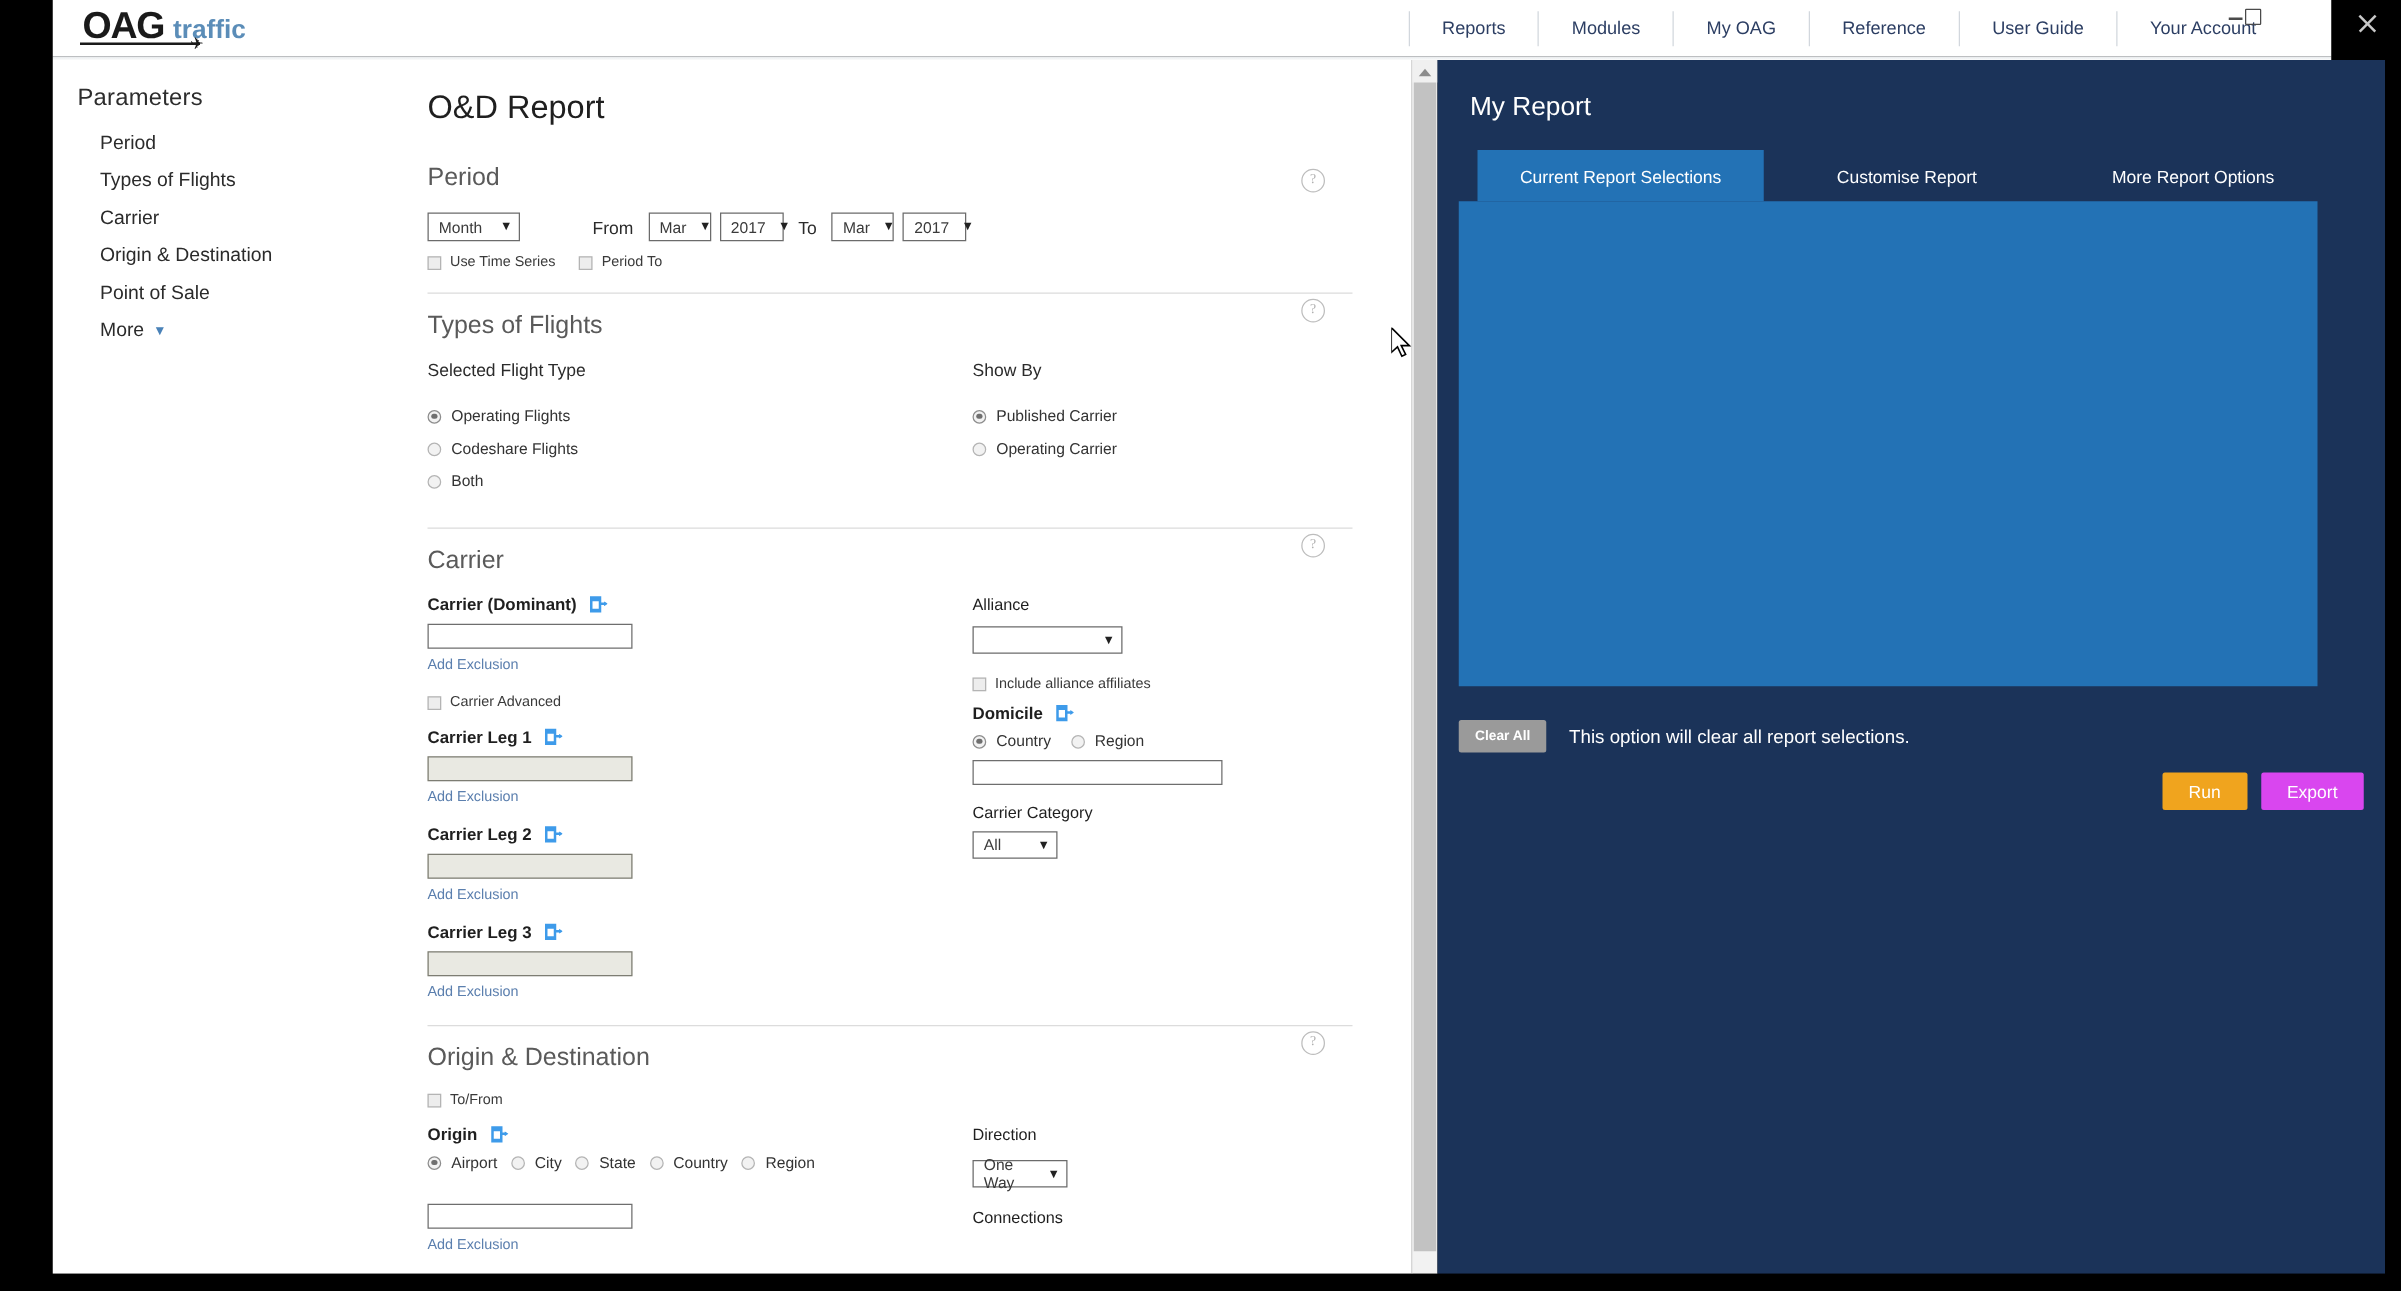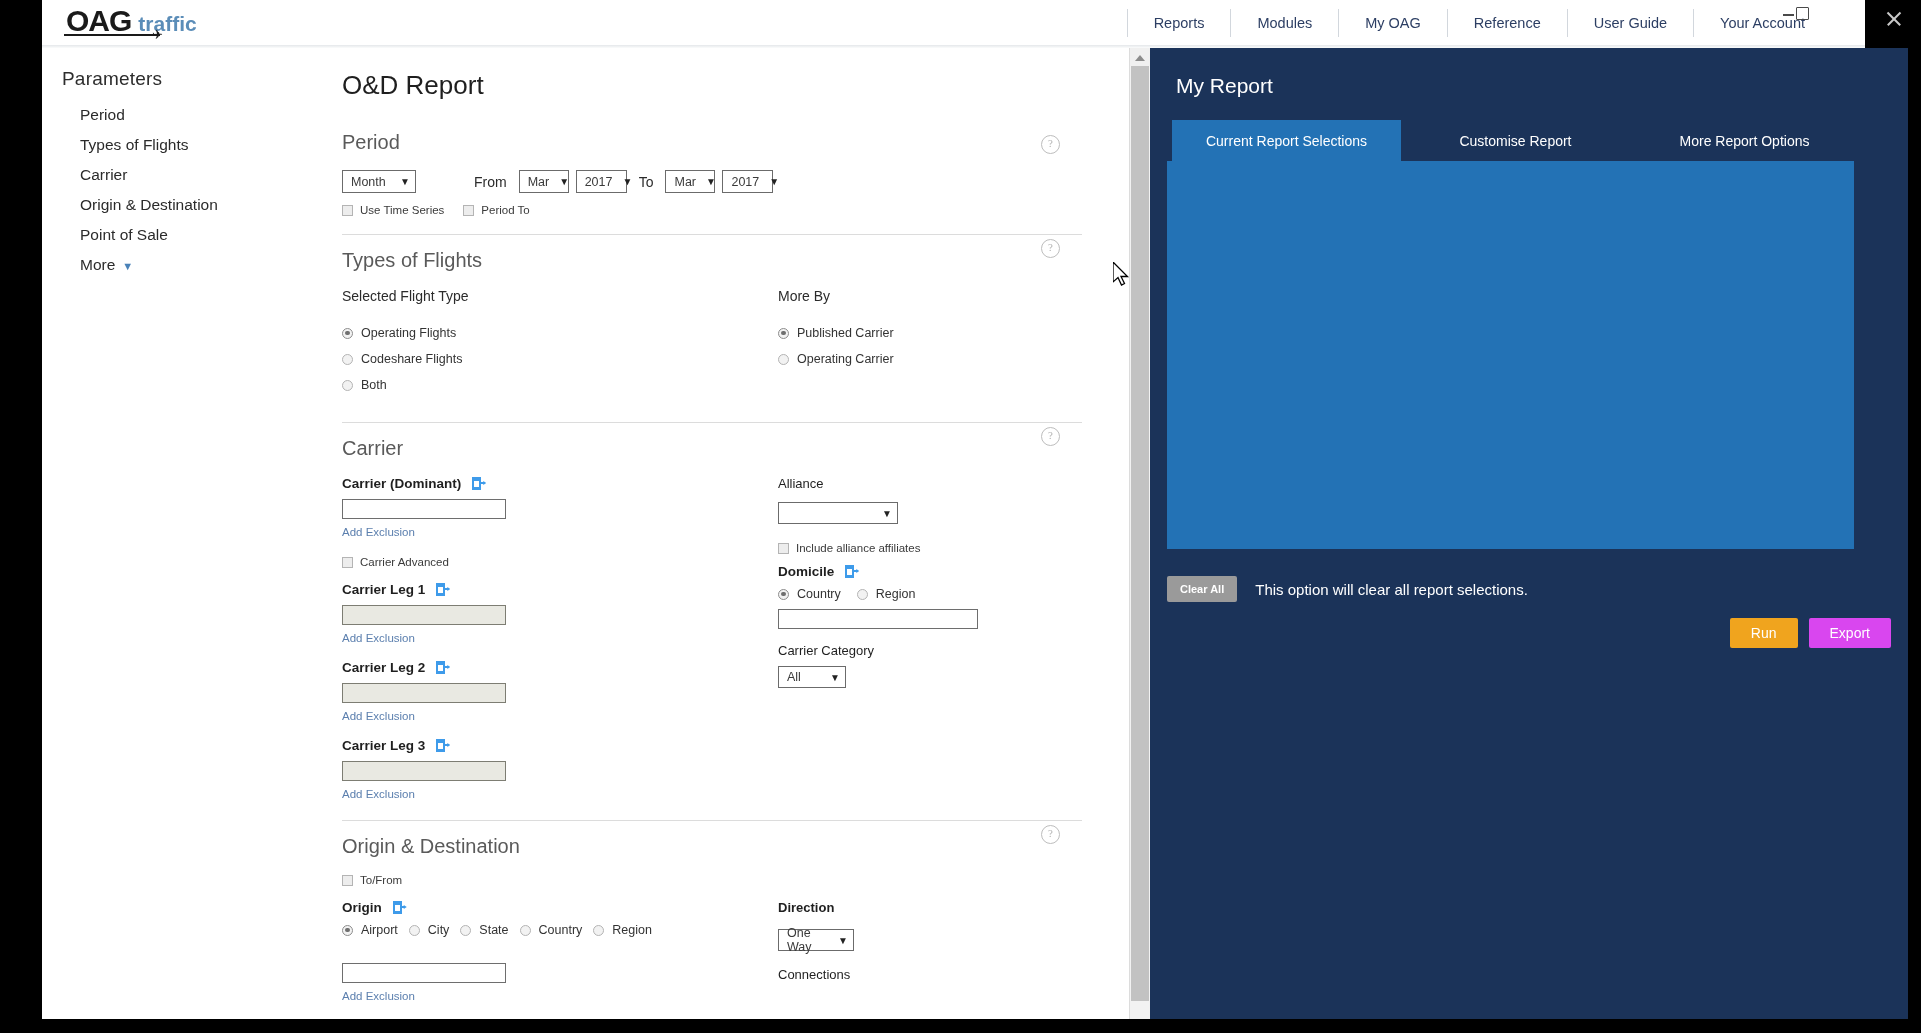--- a/index.html
+++ b/index.html
@@ -80,21 +80,21 @@
 
   
   .scroll{position:absolute;left:1129px;top:48px;width:20px;height:971px;background:#f2f2f2;border-left:1px solid #dcdcdc;}
   .scroll .up{position:absolute;left:0;top:0;width:20px;height:18px;background:#f0f0f0;}
   .scroll .up:after{content:"";position:absolute;left:5px;top:7px;border-left:5px solid transparent;border-right:5px solid transparent;border-bottom:6px solid #8c8c8c;}
   .scroll .thumb{position:absolute;left:1px;top:18px;width:18px;height:935px;background:#c2c2c2;}
 
   
   .rpanel{position:absolute;left:1150px;top:48px;width:758px;height:971px;background:#1b3359;}
   .rtitle{position:absolute;left:26px;top:26px;font-size:21px;color:#fff;font-weight:normal;}
-  .tabs{position:absolute;left:22px;top:72px;width:687px;height:41px;display:flex;}
+  .tabs{position:absolute;left:32px;top:72px;width:687px;height:41px;display:flex;}
   .tab{flex:1;display:flex;align-items:center;justify-content:center;font-size:14px;color:#fff;background:transparent;}
   .tab.active{background:#2372b5;}
   .tabbody{position:absolute;left:17px;top:113px;width:687px;height:388px;background:#2372b5;}
   .clearrow{position:absolute;left:17px;top:528px;display:flex;align-items:center;gap:18px;}
   .clearbtn{background:#9a9a9a;color:#fff;font-size:11px;font-weight:bold;border:none;padding:7px 13px;border-radius:2px;}
   .cleartxt{font-size:15px;color:#fff;}
   .actions{position:absolute;right:17px;top:570px;display:flex;gap:11px;}
   .btn{border:none;color:#fff;font-size:14px;padding:7px 21px;border-radius:2px;}
   .btn.run{background:#f0a41e;}
   .btn.export{background:#d946ef;}
@@ -205,21 +205,21 @@
             <label class="radio">
                 <span class="rd"></span>
                 <span class="rdl">Codeshare Flights</span>
               </label>
             <label class="radio">
                 <span class="rd"></span>
                 <span class="rdl">Both</span>
               </label>
           </div>
           <div class="col-r">
-            <div class="sublbl">More By</div>
+            <div class="sublbl">Show By</div>
             <label class="radio">
                 <span class="rd on"></span>
                 <span class="rdl">Published Carrier</span>
               </label>
             <label class="radio">
                 <span class="rd"></span>
                 <span class="rdl">Operating Carrier</span>
               </label>
           </div>
         </div>
@@ -352,21 +352,21 @@
                 </label>
               <label class="radio" style="margin-bottom:0">
                   <span class="rd"></span>
                   <span class="rdl">Region</span>
                 </label>
             </div>
             <input class="txtbox" type="text" value="" style="">
             <div><a class="link" href="#">Add Exclusion</a></div>
           </div>
           <div class="col-r">
-            <div class="fieldlbl" style="font-weight:bold;font-size:13px;margin-top:26px">Direction</div>
+            <div class="fieldlbl" style="font-weight:normal;font-size:13px;margin-top:26px">Direction</div>
             <div class="sel" style="width:76px;height:22px">
                 <span>One Way</span>
                 <span class="ar">▼</span>
               </div>
             <div class="fieldlbl" style="font-weight:normal;font-size:13px;margin-top:16px">Connections</div>
           </div>
         </div>
       </section>
     </div>
   </div>

